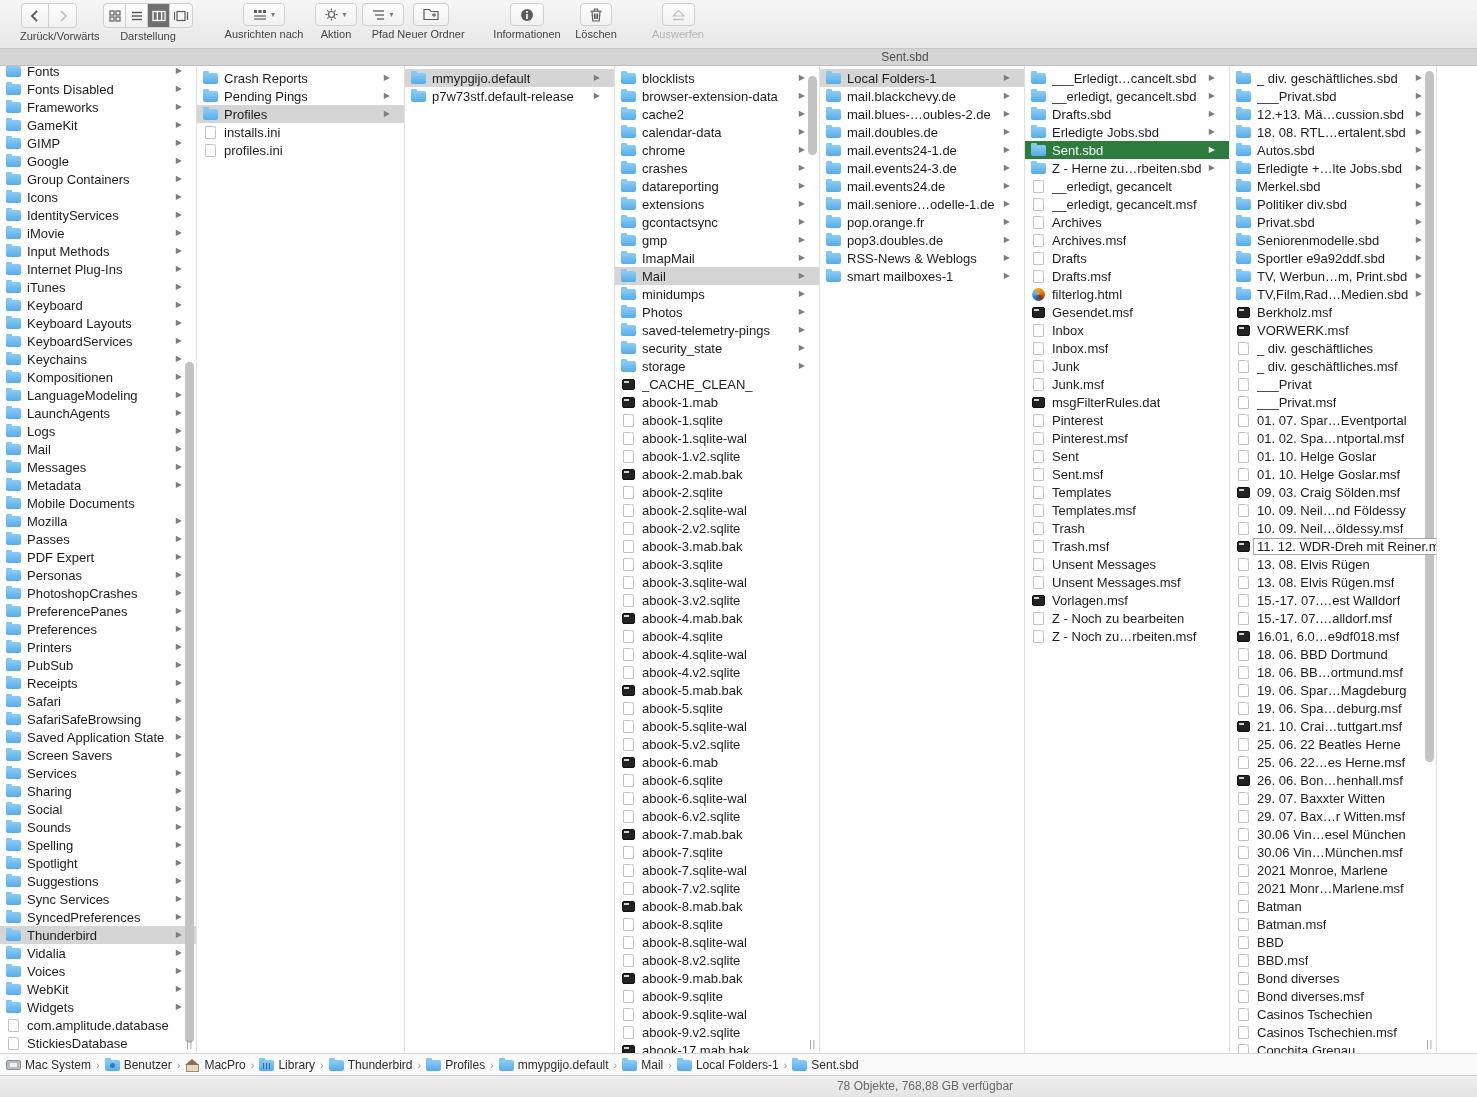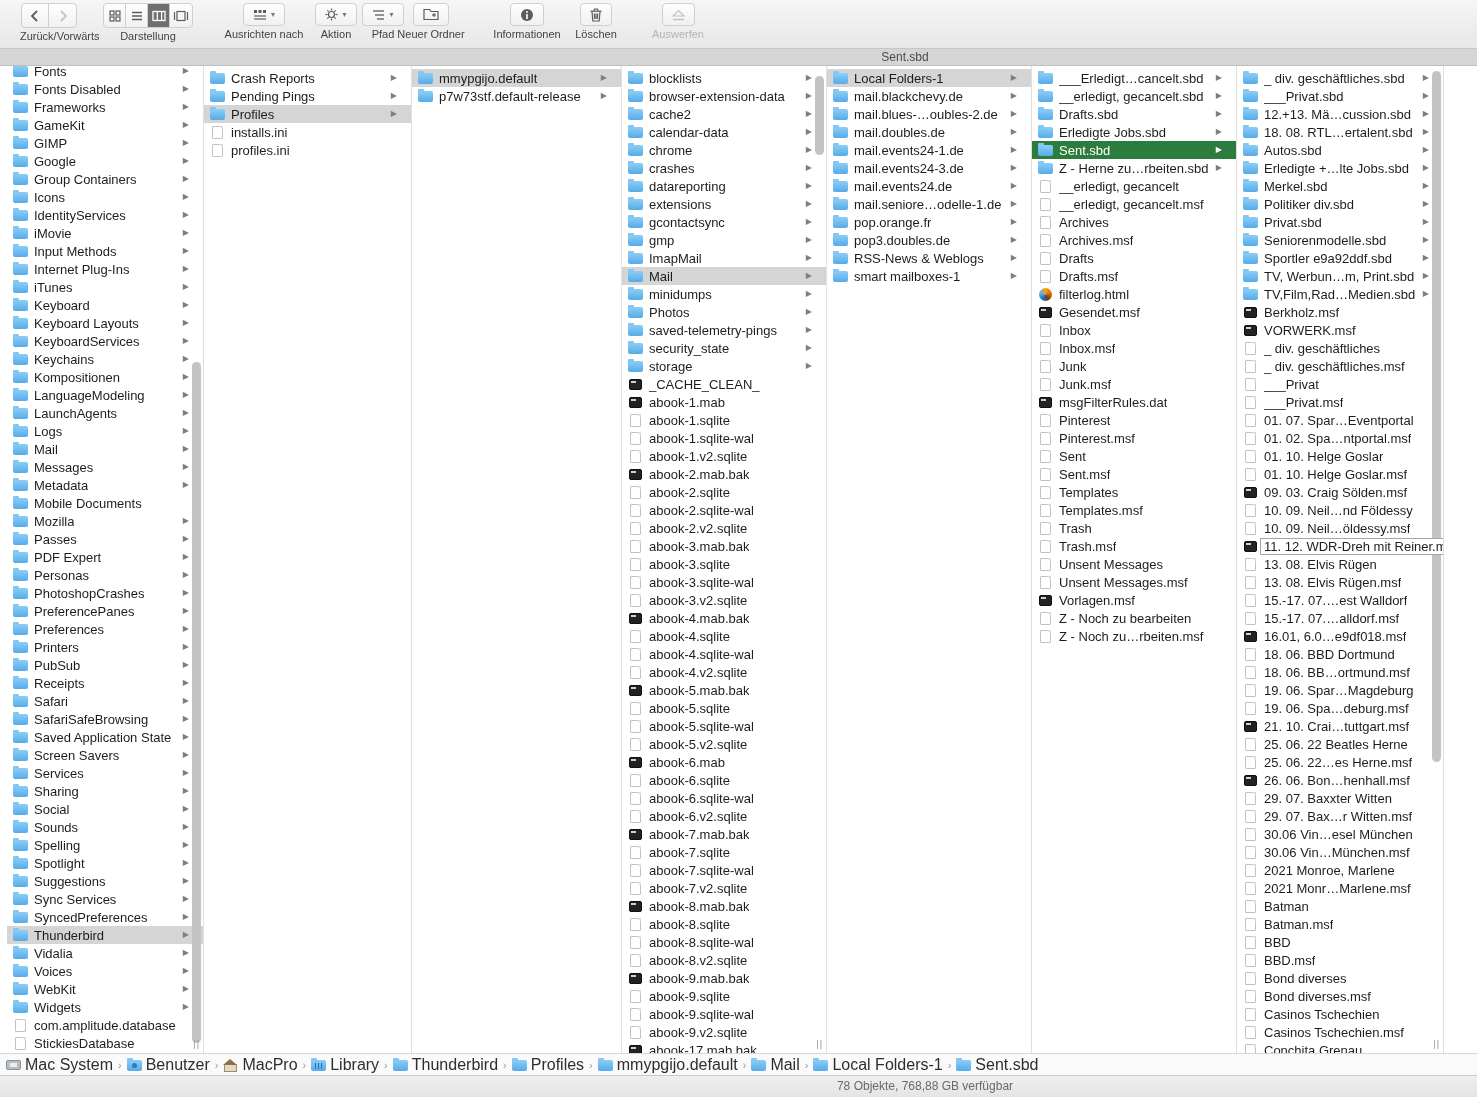--- a/index.html
+++ b/index.html
@@ -25,21 +25,21 @@
   .chev{font-size:8px;color:#7a7a7a;margin-left:4px;}
   svg.tbi{display:block;}
 
   
   #titlestrip{position:absolute;top:48px;left:0;right:0;height:18px;background:#d5d5d5;
     border-top:1px solid #c6c6c6;border-bottom:1px solid #bfbfbf;box-sizing:border-box;}
   #titlestrip .t{position:absolute;left:905px;transform:translateX(-50%);top:1px;
     font-size:12px;color:#4c4c4c;}
 
   
-  #columns{position:absolute;top:66px;left:0;right:0;height:987px;display:flex;background:#bef264;margin-left:7px;}
+  #columns{position:absolute;top:66px;left:0;right:0;height:987px;display:flex;background:#bef264;}
   .column{position:relative;height:100%;border-right:1px solid #e0e0e0;box-sizing:border-box;
     overflow:hidden;flex:none;background:#fff;}
   .col-inner{padding-top:3px;}
   .row{display:flex;align-items:center;height:18px;padding:0 14px 0 6px;gap:6px;
     font-size:13px;color:#1d1d1d;box-sizing:border-box;}
   .row .label{white-space:nowrap;overflow:hidden;}
   .row .arrow{margin-left:auto;font-size:8px;color:#7e7e7e;flex:none;line-height:1;}
   .sel-gray{background:#d5d5d5;}
   .sel-green{background:#2c7d3d;color:#fff;}
   .sel-green .arrow{color:#fff;}
@@ -62,21 +62,21 @@
     background:conic-gradient(#f59e0b,#ef6c00,#7a3b12,#1d6fc2,#67b2ef,#f59e0b);}
 
   .sb-thumb{position:absolute;right:2px;width:9px;border-radius:5px;background:#c3c3c3;z-index:3;}
   .rh{position:absolute;right:3px;bottom:4px;font-size:9px;color:#8f8f8f;letter-spacing:1px;z-index:3;}
   #col-filler{flex:1;background:#fff;}
 
   
   #pathbar{position:absolute;left:0;right:0;top:1053px;height:22px;background:#fafafa;
     border-top:1px solid #d6d6d6;box-sizing:border-box;display:flex;align-items:center;
     padding-left:6px;overflow:hidden;}
-  .pb-item{display:inline-flex;align-items:center;gap:4px;font-size:16px;color:#2e2e2e;white-space:nowrap;}
+  .pb-item{display:inline-flex;align-items:center;gap:4px;font-size:12px;color:#2e2e2e;white-space:nowrap;}
   .pb-sep{font-size:11px;color:#9a9a9a;margin:0 5px;}
   .pb-icon{display:inline-block;width:15px;height:12px;position:relative;}
   .pbi-folder,.pbi-users-folder,.pbi-library-folder{border-radius:1px 2px 2px 2px;
     background:linear-gradient(#8ccdf6,#56abe9);height:11px;margin-top:1px;}
   .pbi-folder::before,.pbi-users-folder::before,.pbi-library-folder::before{content:"";position:absolute;
     top:-2px;left:0;width:6px;height:3px;background:#83c7f4;border-radius:1px 1px 0 0;}
   .pbi-users-folder::after{content:"";position:absolute;left:5px;top:3px;width:5px;height:5px;
     border-radius:50% 50% 2px 2px;background:#2a7fc2;}
   .pbi-library-folder::after{content:"";position:absolute;left:4px;top:3px;width:7px;height:6px;
     background:repeating-linear-gradient(90deg,#2a6ea8 0 1.5px,transparent 1.5px 3px);}

